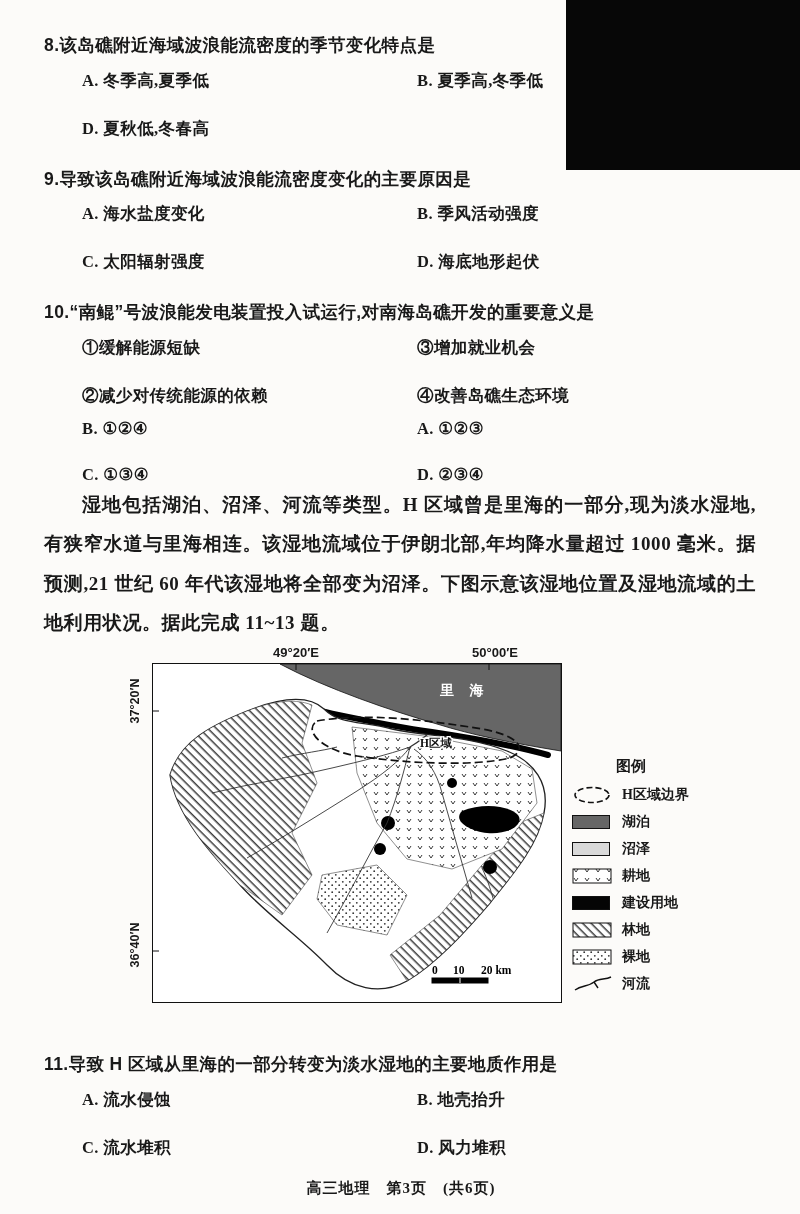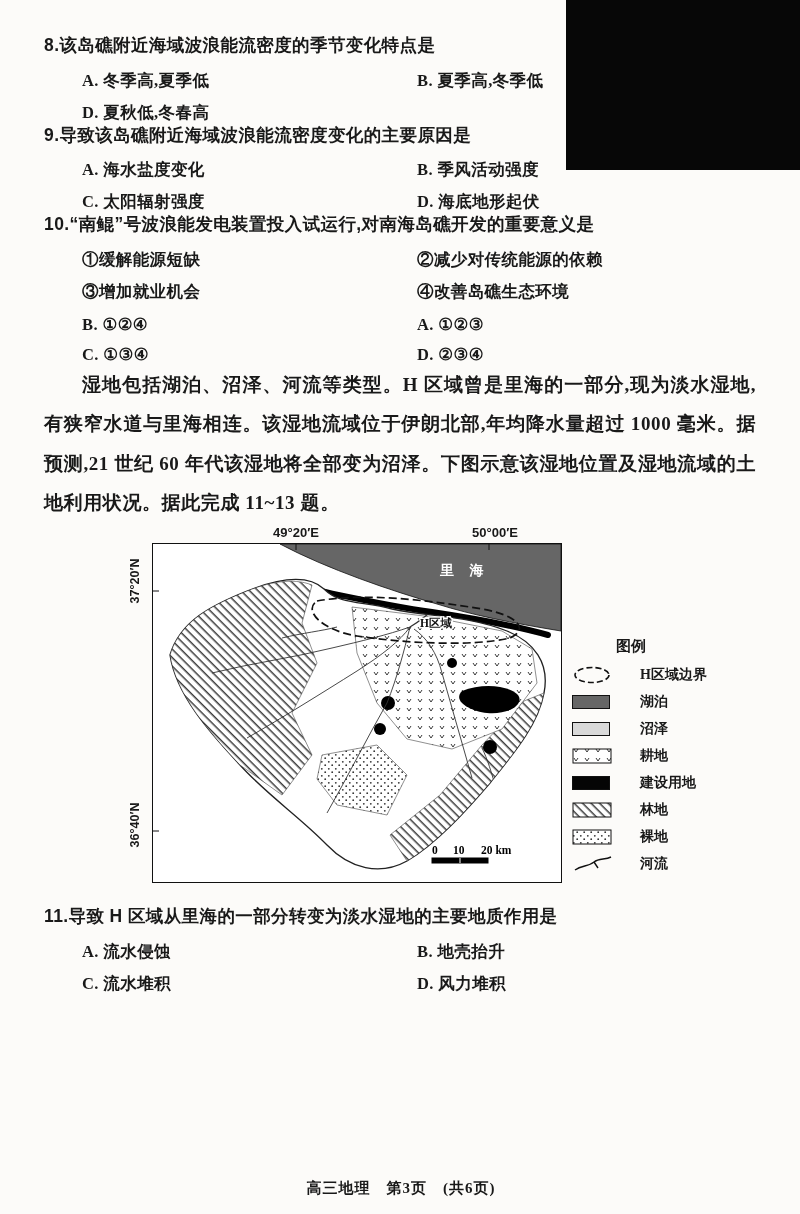--- a/index.html
+++ b/index.html
@@ -17,24 +17,24 @@
   }
   .blackout {
     position:absolute; top:0; right:0; width:234px; height:170px;
     background:#070707;
   }
   .stem {
     font-family:"Liberation Sans", sans-serif;
     font-weight:700; font-size:17.5px; letter-spacing:.4px;
     line-height:1.35;
   }
-  .stem.mt { margin-top:0; }
+  .stem.mt { margin-top:28px; }
   .opts {
     display:grid; grid-template-columns:335px auto;
-    row-gap:10px; margin-top:12px; padding-left:38px;
+    row-gap:26px; margin-top:12px; padding-left:38px;
     font-size:16.5px; font-weight:600; letter-spacing:.4px;
   }
   .opt { white-space:nowrap; }
   .passage {
     margin-top:0; font-size:19px; line-height:2.08;
     text-align:justify; text-indent:2em; font-weight:700;
     letter-spacing:.6px;
   }
   .map-figure {
     position:relative; margin-left:71px; margin-top:2px;
@@ -50,21 +50,21 @@
     transform:rotate(-90deg);
   }
   .mapsvg { position:absolute; left:37px; top:18px; }
   .legend {
     position:absolute; left:457px; top:112px; width:168px;
     font-family:Liberation Serif, serif;
   }
   .legend-title { font-size:15px; font-weight:700; margin-bottom:6px; padding-left:44px; }
   .legend-row { display:flex; align-items:center; height:27px; }
   .legend-swatch { width:44px; height:20px; flex:0 0 44px; display:flex; align-items:center; }
-  .legend-label { font-size:14px; font-weight:600; margin-left:24px; white-space:nowrap; }
+  .legend-label { font-size:14px; font-weight:600; margin-left:6px; white-space:nowrap; }
   .sw-box { width:38px; height:14px; border:1px solid #111; }
   .footer {
     position:absolute; left:2px; right:0; bottom:16px;
     text-align:center; font-size:15px; font-weight:600; letter-spacing:1px;
   }
 </style>
 </head>
 <body>
 
 <div class="page">
@@ -82,22 +82,22 @@
   <div class="opts">
     <div class="opt">A. 海水盐度变化</div>
     <div class="opt">B. 季风活动强度</div>
     <div class="opt">C. 太阳辐射强度</div>
     <div class="opt">D. 海底地形起伏</div>
   </div>
 
   <div class="stem mt">10.“南鲲”号波浪能发电装置投入试运行,对南海岛礁开发的重要意义是</div>
   <div class="opts">
     <div class="opt">①缓解能源短缺</div>
+    <div class="opt">③增加就业机会</div>
     <div class="opt">②减少对传统能源的依赖</div>
-    <div class="opt">③增加就业机会</div>
     <div class="opt">④改善岛礁生态环境</div>
   </div>
   <div class="opts">
     <div class="opt">B. ①②④</div>
     <div class="opt">A. ①②③</div>
     <div class="opt">C. ①③④</div>
     <div class="opt">D. ②③④</div>
   </div>
 
   <div class="passage">湿地包括湖泊、沼泽、河流等类型。H 区域曾是里海的一部分,现为淡水湿地,有狭窄水道与里海相连。该湿地流域位于伊朗北部,年均降水量超过 1000 毫米。据预测,21 世纪 60 年代该湿地将全部变为沼泽。下图示意该湿地位置及湿地流域的土地利用状况。据此完成 11~13 题。</div>

